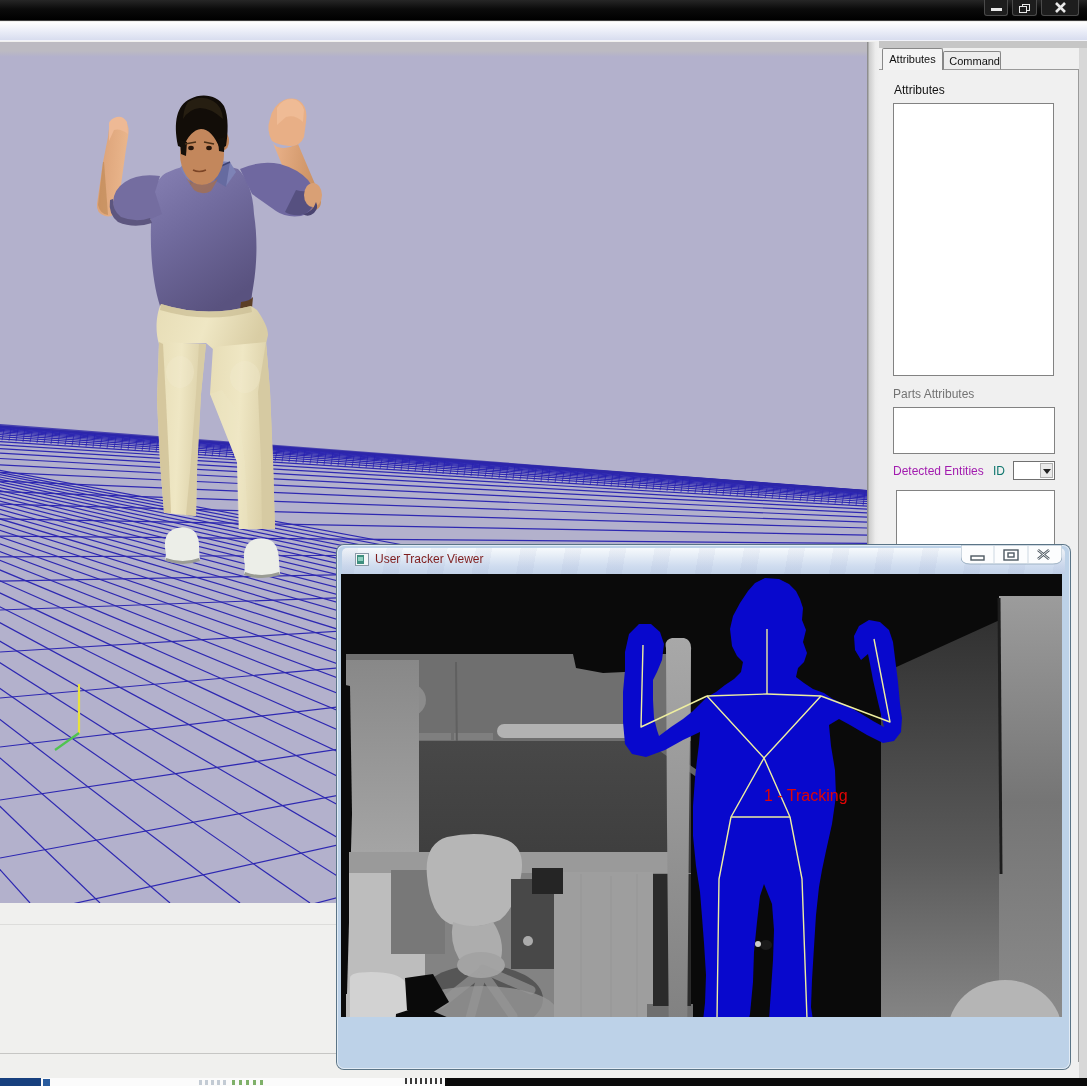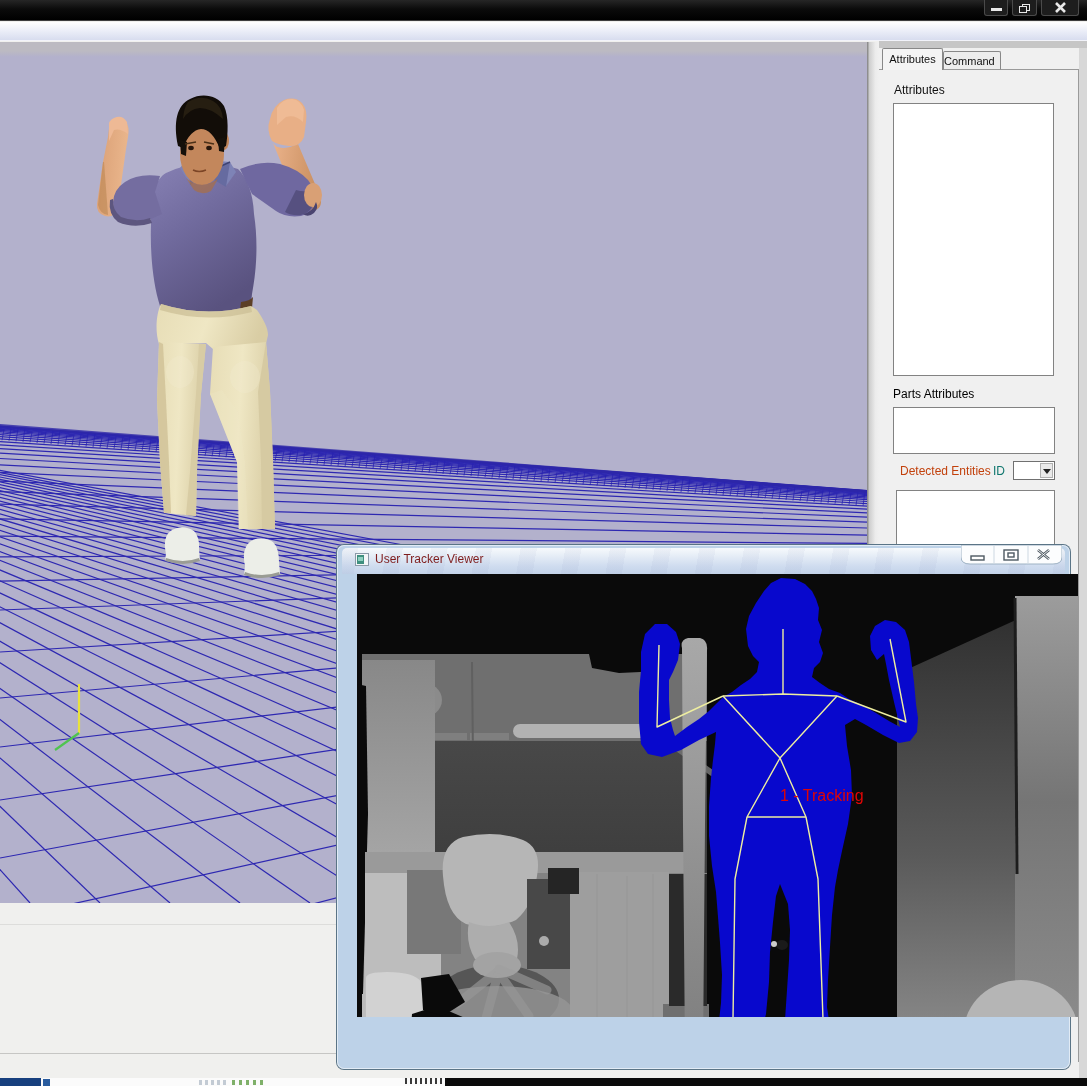--- a/index.html
+++ b/index.html
@@ -323,26 +323,26 @@
 </div>
 
 <div class="abs" style="left:867px;top:42px;width:12px;height:861px;background:linear-gradient(90deg,#8e8e8e 0,#8e8e8e 1px,#cccccc 2px,#ececec 70%,#f0f0f0)"></div>
 
 <div class="abs" style="left:879px;top:41px;width:208px;height:1037px;background:#f0f0f0">
  <div class="abs" style="left:0;top:0;width:208px;height:7px;background:#c6c6c6"></div>
  <div class="abs" style="left:0;top:28px;width:199px;height:1px;background:#9a9a9a"></div>
  <div class="abs" style="left:199px;top:28px;width:1px;height:993px;background:#9a9a9a"></div>
  <div class="abs" style="left:200px;top:7px;width:8px;height:1030px;background:#d8d8d8"></div>
  <div class="abs" style="left:3px;top:7px;width:61px;height:22px;background:#f4f4f4;border:1px solid #888;border-bottom:none;border-radius:2px 2px 0 0;font-size:11px;text-align:center;line-height:21px;color:#111">Attributes</div>
- <div class="abs" style="left:64px;top:10px;width:58px;height:19px;background:#ededed;border:1px solid #888;border-bottom:1px solid #9a9a9a;border-radius:2px 2px 0 0;font-size:11px;text-align:left;line-height:18px;color:#111">Command</div>
+ <div class="abs" style="left:64px;top:10px;width:58px;height:19px;background:#ededed;border:1px solid #888;border-bottom:1px solid #9a9a9a;border-radius:2px 2px 0 0;font-size:11px;text-align:right;line-height:18px;color:#111">Command</div>
  <div class="abs" style="left:15px;top:42px;font-size:12px;color:#111">Attributes</div>
  <div class="abs" style="left:14px;top:62px;width:161px;height:273px;background:#fff;border:1px solid #828282"></div>
- <div class="abs" style="left:14px;top:346px;font-size:12px;color:#000000">Parts Attributes</div>
+ <div class="abs" style="left:14px;top:346px;font-size:12px;color:#737373">Parts Attributes</div>
  <div class="abs" style="left:14px;top:366px;width:162px;height:47px;background:#fff;border:1px solid #828282"></div>
- <div class="abs" style="left:21px;top:423px;font-size:12px;color:#c2410c">Detected Entities</div>
+ <div class="abs" style="left:14px;top:423px;font-size:12px;color:#a21caf">Detected Entities</div>
  <div class="abs" style="left:114px;top:423px;font-size:12px;color:#0f766e">ID</div>
  <div class="abs" style="left:134px;top:420px;width:42px;height:19px;background:#fff;border:1px solid #707070">
    <div class="abs" style="right:1px;top:1px;width:13px;height:15px;background:#e9e9e9;border:1px solid #b0b0b0">
      <div class="abs" style="left:2px;top:5px;width:0;height:0;border:4px solid transparent;border-top:5px solid #222"></div>
    </div>
  </div>
  <div class="abs" style="left:17px;top:449px;width:159px;height:90px;background:#fff;border:1px solid #828282"></div>
 </div>
 
 <div class="abs" style="left:337px;top:545px;width:733px;height:524px;background:#bdd2e8;border-radius:7px;box-shadow:0 0 0 1px #5a7486, inset 0 0 0 1px rgba(255,255,255,0.55)">
@@ -357,21 +357,21 @@
  <div class="abs" style="left:38px;top:7px;font-size:12px;color:#7f1d1d">User Tracker Viewer</div>
  <svg width="101" height="20" viewBox="0 0 101 20" style="position:absolute;left:624px;top:0">
 <path d="M0,0 L101,0 L101,12 Q101,19 92,19 L9,19 Q0,19 0,12 Z" fill="#fcfdfe" stroke="#9eb2c4" stroke-width="1"></path>
 <path d="M33,1 L33,18 M67,1 L67,18" stroke="#cdd8e2" stroke-width="1"></path>
 <rect x="10" y="11" width="13" height="4" fill="#fff" stroke="#4e5962" stroke-width="1.4"></rect>
 <rect x="43" y="5" width="14" height="10" fill="#fff" stroke="#4e5962" stroke-width="1.4"></rect>
 <rect x="47" y="8" width="6" height="4" fill="none" stroke="#4e5962" stroke-width="1.4"></rect>
 <path d="M77,5 L88,14 M88,5 L77,14" stroke="#4e5962" stroke-width="2.6"></path>
 <path d="M77,5 L88,14 M88,5 L77,14" stroke="#fff" stroke-width="0.9"></path>
 </svg>
- <div class="abs" style="left:20px;top:29px;width:721px;height:443px;overflow:hidden">
+ <div class="abs" style="left:4px;top:29px;width:721px;height:443px;overflow:hidden">
   <svg width="721" height="480" viewBox="0 0 721 480">
 <defs>
  <linearGradient id="lpill" x1="0" y1="0" x2="0" y2="1">
   <stop offset="0" stop-color="#888888"></stop>
             <stop offset="0.55" stop-color="#a8a8a8"></stop>
             <stop offset="1" stop-color="#c2c2c2"></stop>
  </linearGradient>
  <linearGradient id="rwall" x1="0" y1="0" x2="0" y2="1">
   <stop offset="0" stop-color="#303030"></stop>
             <stop offset="0.55" stop-color="#5a5a5a"></stop>

